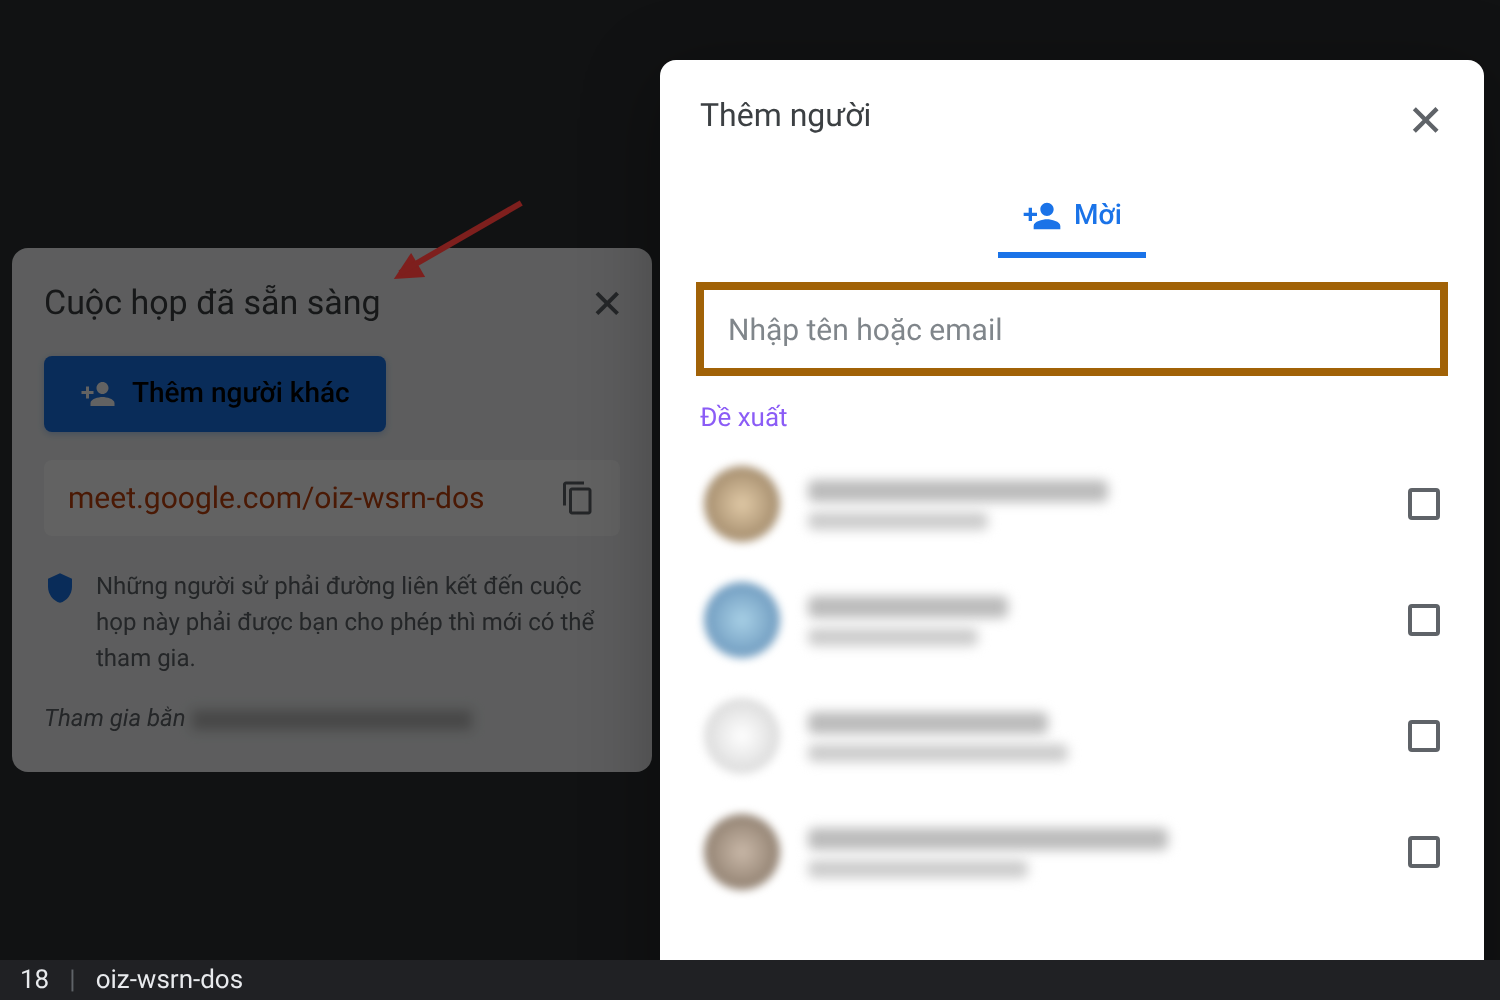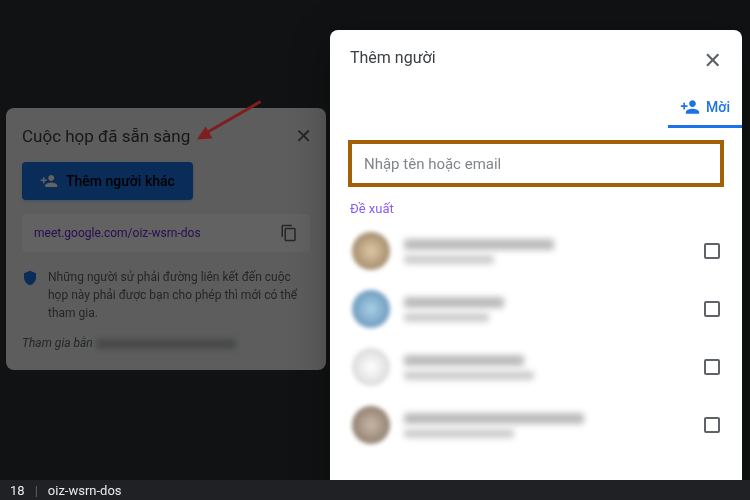--- a/index.html
+++ b/index.html
@@ -1,43 +1,43 @@
 <!DOCTYPE html>
 <html><head>
 <meta charset="utf-8">
 <style>
 * { box-sizing: border-box; margin: 0; padding: 0; font-family: 'Segoe UI', Roboto, Arial, sans-serif; }
 body { width: 750px; height: 500px; background: #202124; overflow: hidden; position: relative; }
 
-.bg-panel { position: absolute; left: 6px; top: 108px; width: 320px; background: #f1f3f4; border-radius: 8px; padding: 18px 16px 20px; filter: brightness(0.7); }
+.bg-panel { position: absolute; left: 6px; top: 124px; width: 320px; background: #f1f3f4; border-radius: 8px; padding: 18px 16px 20px; filter: brightness(0.7); }
 .bg-title { font-size: 17px; color: #3c4043; margin-bottom: 16px; }
 .bg-close { position: absolute; right: 14px; top: 16px; font-size: 20px; color: #5f6368; cursor: pointer; }
 .add-btn { display: inline-flex; align-items: center; gap: 8px; background: #1a73e8; color: #000000; border: none; border-radius: 4px; padding: 10px 18px; font-size: 14px; font-weight: 500; cursor: pointer; margin-bottom: 14px; box-shadow: 0 1px 3px rgba(26,115,232,0.3); }
 .add-btn svg { width: 18px; height: 18px; fill: #fff; }
 .bg-desc { font-size: 13px; color: #5f6368; line-height: 1.5; margin-bottom: 14px; }
 .link-box { display: flex; align-items: center; background: #fff; border-radius: 4px; padding: 10px 12px; margin-bottom: 16px; }
-.link-box span { flex: 1; font-size: 12px; color: #6d28d9; }
+.link-box span { flex: 1; font-size: 15px; color: #c2410c; }
 .copy-icon { width: 18px; height: 18px; fill: #5f6368; cursor: pointer; }
 .shield-row { display: flex; gap: 10px; font-size: 12px; color: #5f6368; line-height: 1.5; margin-bottom: 14px; }
 .shield-row svg { flex-shrink: 0; width: 16px; height: 16px; fill: #1a73e8; margin-top: 2px; }
 .join-as { font-size: 12px; color: #5f6368; font-style: italic; }
 .join-as .blur { display: inline-block; width: 140px; height: 10px; background: #bbb; filter: blur(3px); vertical-align: middle; }
 
 .arrow { position: absolute; left: 200px; top: 135px; pointer-events: none; }
 .arrow-line { width: 70px; height: 3px; background: #e53935; transform: rotate(-30deg); transform-origin: left center; }
 .arrow-head { position: absolute; left: -4px; top: -6px; width: 0; height: 0; border-right: 14px solid #e53935; border-top: 7px solid transparent; border-bottom: 7px solid transparent; transform: rotate(-30deg); }
 
 .overlay { position: absolute; left: 0; top: 0; width: 750px; height: 500px; background: rgba(0,0,0,0.45); }
 
 .dialog { position: absolute; left: 330px; top: 30px; right: 8px; height: 485px; background: #fff; border-radius: 8px 8px 0 0; box-shadow: 0 8px 40px rgba(0,0,0,0.3); overflow: hidden; }
 .dlg-header { display: flex; justify-content: space-between; padding: 18px 20px 10px; }
 .dlg-title { font-size: 16px; color: #3c4043; font-weight: 400; }
 .dlg-close { font-size: 22px; color: #5f6368; cursor: pointer; background: none; border: none; }
 
-.tabs { display: flex; justify-content: flex-end; padding: 6px 0 0; }
+.tabs { display: flex; justify-content: center; padding: 6px 0 0; }
 .tab { display: flex; align-items: center; gap: 6px; padding: 8px 12px; font-size: 14px; color: #1a73e8; font-weight: 500; border-bottom: 3px solid #1a73e8; cursor: pointer; }
 .tab svg { width: 20px; height: 20px; fill: #1a73e8; }
 
 .search-row { padding: 12px 18px 8px; }
 .search-box { border: 4px solid #a16207; padding: 10px 12px; }
 .search-box input { width: 100%; border: none; outline: none; font-size: 15px; color: #5f6368; }
 .search-box input::placeholder { color: #80868b; }
 
 .suggest-lbl { padding: 6px 20px 6px; font-size: 13px; color: #8b5cf6; }
 

